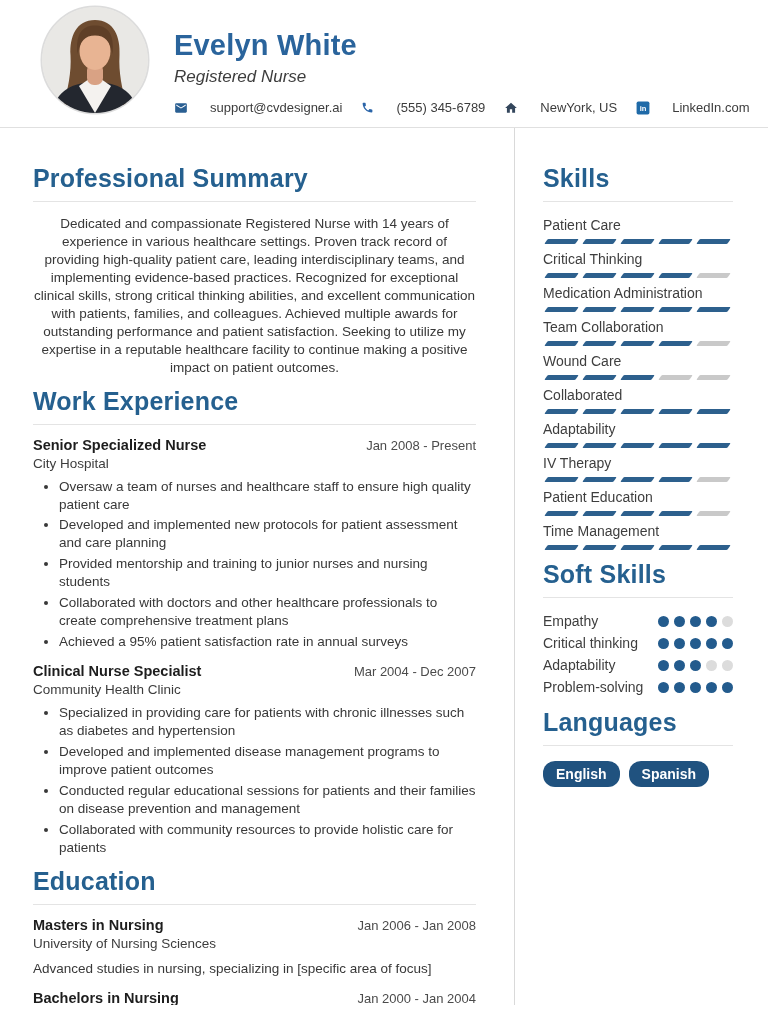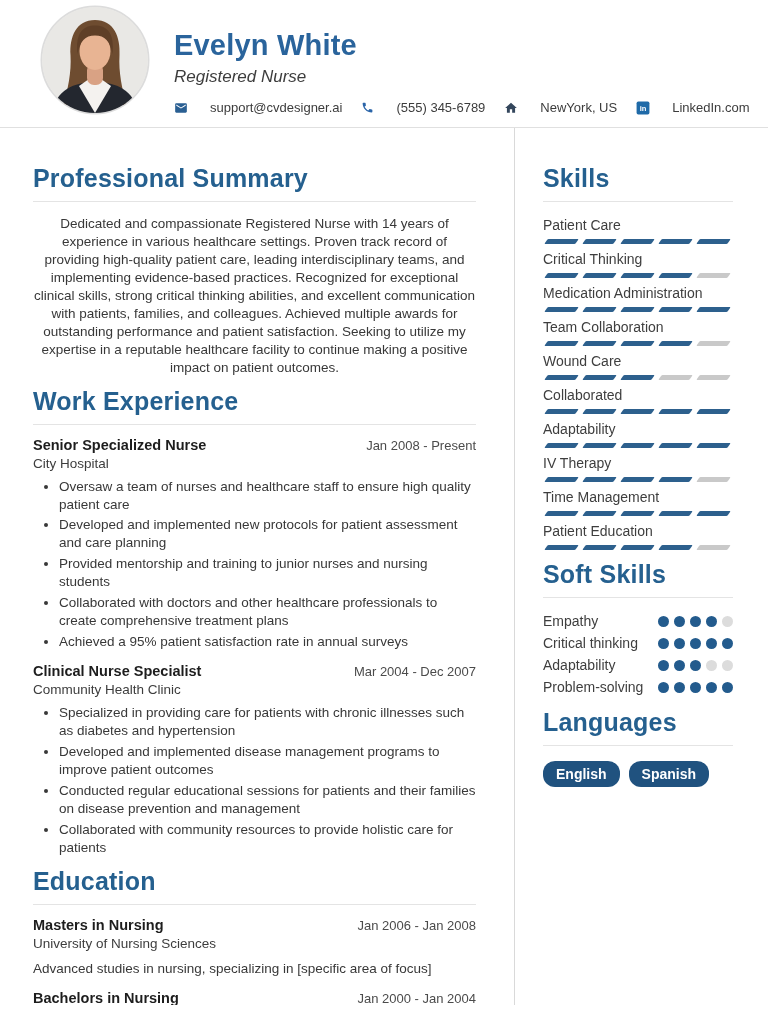--- a/index.html
+++ b/index.html
@@ -300,37 +300,37 @@
             <div class="skill-label">IV Therapy</div>
             <div class="skill-bar">
               <span class="seg filled"></span>
               <span class="seg filled"></span>
               <span class="seg filled"></span>
               <span class="seg filled"></span>
               <span class="seg empty"></span>
             </div>
           </div>
           <div class="skill-item">
+            <div class="skill-label">Patient Education</div>
+            <div class="skill-bar">
+              <span class="seg filled"></span>
+              <span class="seg filled"></span>
+              <span class="seg filled"></span>
+              <span class="seg filled"></span>
+              <span class="seg empty"></span>
+            </div>
+          </div>
+          <div class="skill-item">
             <div class="skill-label">Time Management</div>
             <div class="skill-bar">
               <span class="seg filled"></span>
               <span class="seg filled"></span>
               <span class="seg filled"></span>
               <span class="seg filled"></span>
               <span class="seg filled"></span>
-            </div>
-          </div>
-          <div class="skill-item">
-            <div class="skill-label">Patient Education</div>
-            <div class="skill-bar">
-              <span class="seg filled"></span>
-              <span class="seg filled"></span>
-              <span class="seg filled"></span>
-              <span class="seg filled"></span>
-              <span class="seg empty"></span>
             </div>
           </div>
         </div>
     </div>
 
     <div class="section">
       <h2 class="sec-heading">Soft Skills</h2>
       <div class="sec-rule"></div>
       <div class="soft-list" id="softskills">
           <div class="soft-row">

